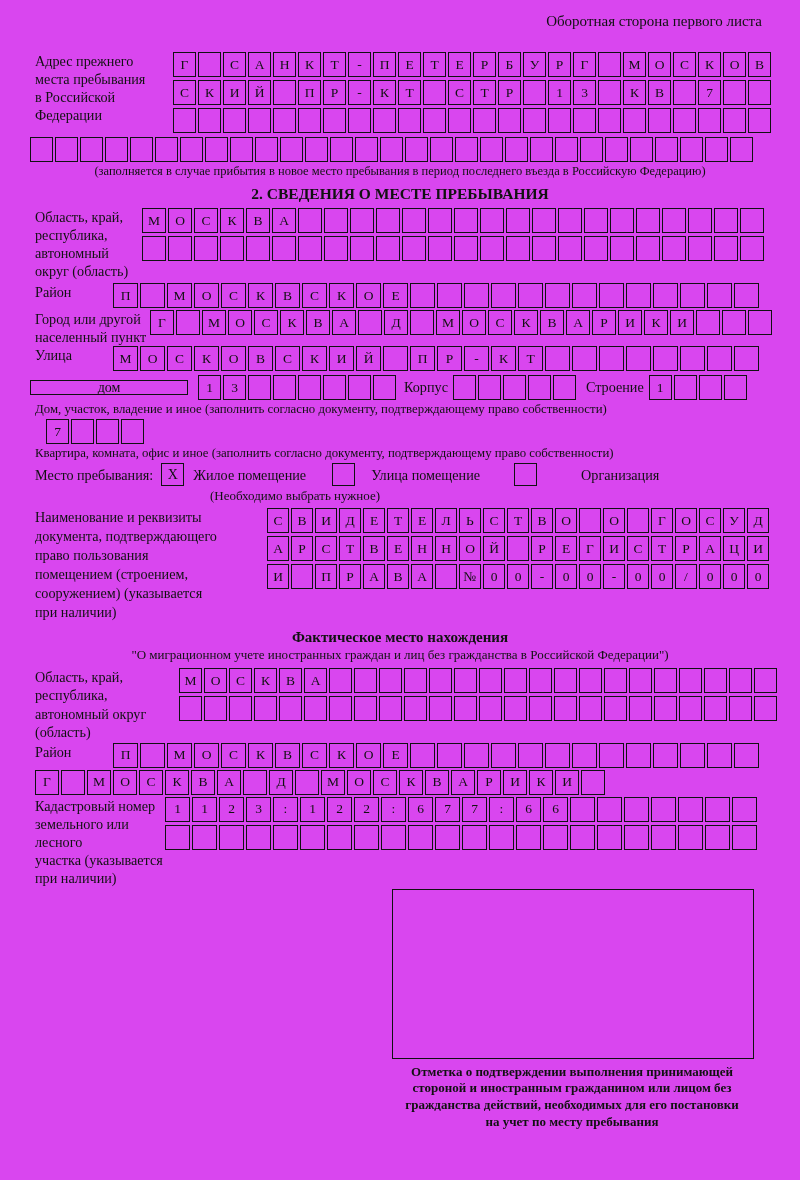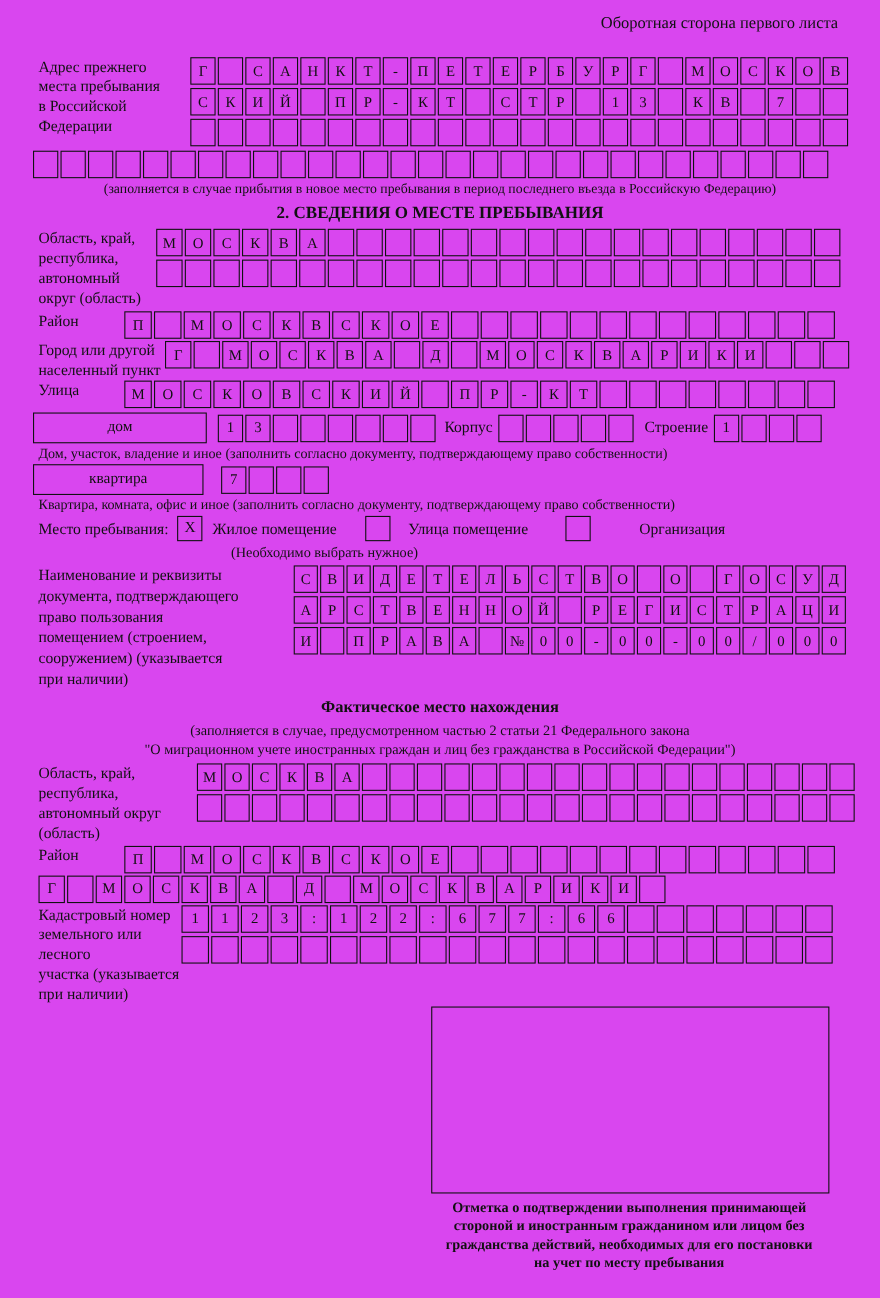--- a/index.html
+++ b/index.html
@@ -12,21 +12,21 @@
         font-size:13.5px;line-height:1;}
   .mid .cell{width:24px;}
   .wide .cell{width:25px;}
   .tight .cell{width:22px;}
   .cellcol .cells{margin-bottom:3px;}
   .flabel{flex:none;font-size:14.2px;line-height:1.27;white-space:pre-line;}
   .field{display:flex;margin-left:35px;}
   .cap-center{font-size:12.5px;text-align:center;margin-top:2px;}
   .cap-left{font-size:12.8px;margin-left:35px;margin-top:2px;}
   .title-bold{font-weight:bold;font-size:15.5px;text-align:center;}
-  .widebox{box-sizing:border-box;flex:none;height:28px;border:1.6px solid #111;
+  .widebox{box-sizing:border-box;flex:none;height:15px;border:1.6px solid #111;
         display:flex;align-items:center;justify-content:center;font-size:14px;}
   .checkbox{box-sizing:border-box;flex:none;width:23px;height:23px;border:1.6px solid #111;
         display:flex;align-items:center;justify-content:center;font-size:14px;margin-top:-2px;}
   .inline-lbl{font-size:14.2px;flex:none;}
   .stampbox{box-sizing:border-box;margin-left:392px;margin-top:2px;width:362px;height:170px;
         border:1.8px solid #111;}
   .stampcap{margin-left:352px;width:440px;margin-top:5px;font-weight:bold;font-size:13px;
         line-height:1.28;text-align:center;white-space:pre-line;}
 </style>
 </head>
@@ -333,21 +333,20 @@
     <div class="cells">
         <div class="cell">1</div>
         <div class="cell"></div>
         <div class="cell"></div>
         <div class="cell"></div>
       </div>
   </div>
   <div class="cap-left">Дом, участок, владение и иное (заполнить согласно документу, подтверждающему право собственности)</div>
 
   <div class="field" style="margin-top:2px;margin-left:30px;align-items:center;">
-    <div class="widebox" style="width:155px;">квартира</div>
     <div class="cells" style="margin-left:16px;">
         <div class="cell">7</div>
         <div class="cell"></div>
         <div class="cell"></div>
         <div class="cell"></div>
       </div>
   </div>
   <div class="cap-left">Квартира, комната, офис и иное (заполнить согласно документу, подтверждающему право собственности)</div>
 
   <div class="field" style="margin-top:4px;align-items:center;">
@@ -435,21 +434,20 @@
           <div class="cell">0</div>
           <div class="cell">/</div>
           <div class="cell">0</div>
           <div class="cell">0</div>
           <div class="cell">0</div>
         </div>
     </div>
   </div>
 
   <div class="title-bold" style="font-size:15px;margin-top:8px;">Фактическое место нахождения</div>
-  <div class="cap-center" style="font-size:13px;margin-top:4px;">(заполняется в случае, предусмотренном частью 2 статьи 21 Федерального закона</div>
   <div class="cap-center" style="font-size:13px;margin-top:1px;">"О миграционном учете иностранных граждан и лиц без гражданства в Российской Федерации")</div>
 
   <div class="field" style="margin-top:5px;">
     <div class="flabel" style="width:144px;">Область, край,
 республика,
 автономный округ
 (область)</div>
     <div class="cellcol">
       <div class="cells">
           <div class="cell">М</div>

